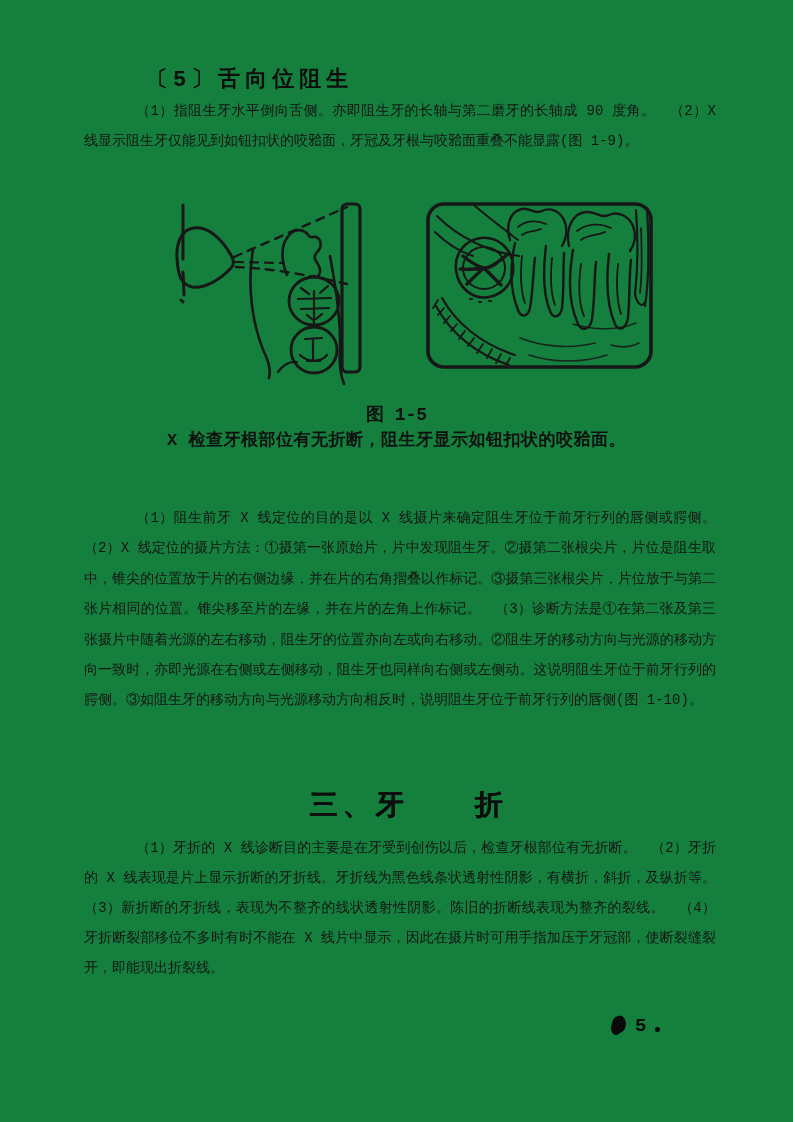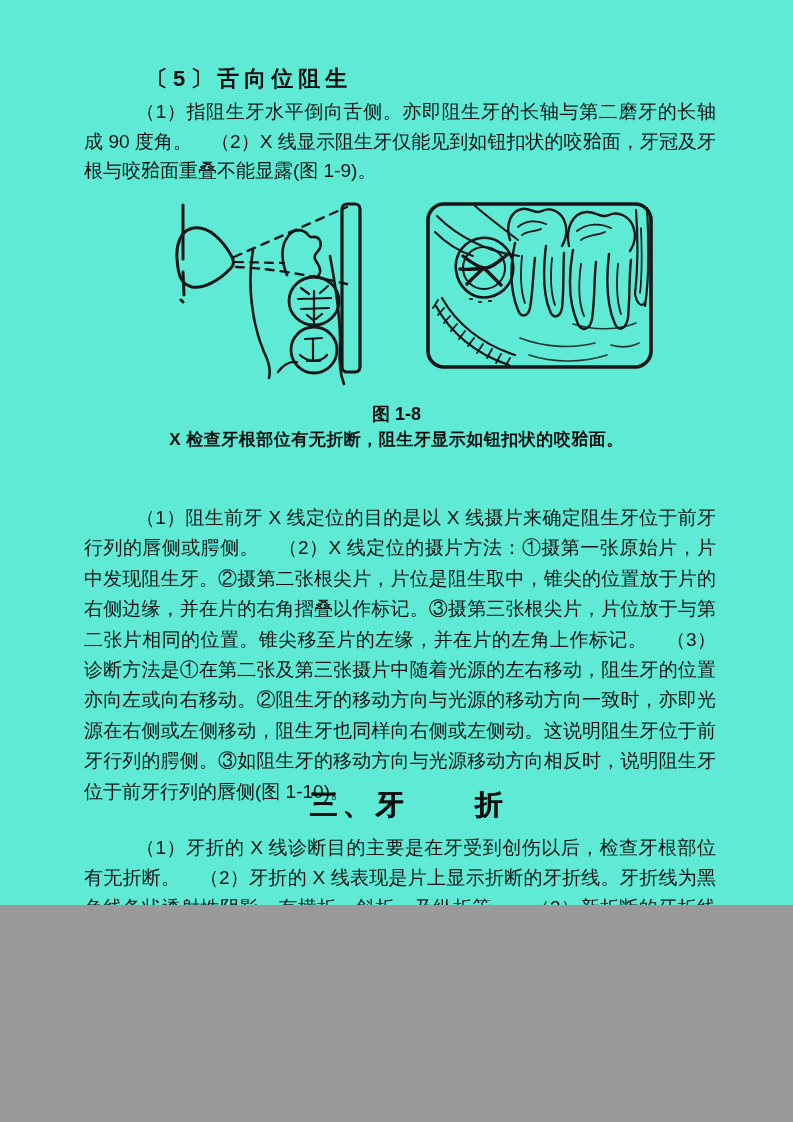--- a/index.html
+++ b/index.html
@@ -1,28 +1,28 @@
 <!DOCTYPE html>
 <html><head>
 <meta charset="utf-8">
 <title>Scanned book page</title>
 <style>
   html,body{margin:0;padding:0;background:#9a9a9a;}
   .page{
     position:relative;
-    width:793px;height:905px;
-    background:#5eead4;
+    width:793px;height:1122px;
+    background:#15803d;
     color:#161616;
-    font-family:Liberation Sans, sans-serif;
+    font-family:Liberation Mono, monospace;
     overflow:hidden;
   }
   .para{
     position:absolute;
     left:84px;width:632px;
-    font-size:19px;
+    font-size:14px;
     text-align:justify;
     word-break:break-all;
     line-break:anywhere;
     text-indent:52px;
     color:#141414;
   }
   #para-1{top:97px;line-height:29.5px;}
   #para-2{top:503px;line-height:30.4px;}
   #para-3{top:833px;line-height:30px;}
   .sub-heading{
@@ -130,21 +130,21 @@
       <path d="M213,12 C215,40 215,70 212,96 M224,10 C226,45 226,82 222,108 M212,96 C214,106 219,110 222,104"></path>
       <path stroke-width="1.7" d="M218,30 C219,55 219,78 217,95"></path>
     </g>
     <g>
       <path stroke-width="2.2" d="M13,108 C27,134 52,156 86,167 M19,100 C33,125 58,146 92,157"></path>
       <path stroke-width="1.8" d="M15,102 L10,110 M21,110 L15,117 M27,118 L21,125 M34,126 L28,133 M42,133 L36,141 M51,140 L45,148 M60,146 L54,155 M69,151 L64,160 M78,156 L73,165 M87,160 L82,169"></path>
     </g>
     <path stroke-width="1.6" opacity="0.85" d="M97,140 C120,149 148,151 172,145 M106,157 C130,165 160,165 184,157 M150,126 C172,133 196,132 213,125 M188,147 C198,150 208,149 216,145"></path>
   </svg>
 
-  <div class="caption-number">图 1-8</div>
+  <div class="caption-number">图 1-5</div>
   <div class="caption-text">X 检查牙根部位有无折断，阻生牙显示如钮扣状的咬𬌗面。</div>
 
 
   <div id="para-2" class="para">（1）阻生前牙 X 线定位的目的是以 X 线摄片来确定阻生牙位于前牙行列的唇侧或腭侧。　（2）X 线定位的摄片方法：①摄第一张原始片，片中发现阻生牙。②摄第二张根尖片，片位是阻生取中，锥尖的位置放于片的右侧边缘，并在片的右角摺叠以作标记。③摄第三张根尖片，片位放于与第二张片相同的位置。锥尖移至片的左缘，并在片的左角上作标记。　（3）诊断方法是①在第二张及第三张摄片中随着光源的左右移动，阻生牙的位置亦向左或向右移动。②阻生牙的移动方向与光源的移动方向一致时，亦即光源在右侧或左侧移动，阻生牙也同样向右侧或左侧动。这说明阻生牙位于前牙行列的腭侧。③如阻生牙的移动方向与光源移动方向相反时，说明阻生牙位于前牙行列的唇侧(图 1-10)。</div>
 
   <div id="heading-3">三、牙　　折</div>
 
   <div id="para-3" class="para">（1）牙折的 X 线诊断目的主要是在牙受到创伤以后，检查牙根部位有无折断。　（2）牙折的 X 线表现是片上显示折断的牙折线。牙折线为黑色线条状透射性阴影，有横折，斜折，及纵折等。　（3）新折断的牙折线，表现为不整齐的线状透射性阴影。陈旧的折断线表现为整齐的裂线。　（4）牙折断裂部移位不多时有时不能在 X 线片中显示，因此在摄片时可用手指加压于牙冠部，使断裂缝裂开，即能现出折裂线。</div>
 
   <div class="footer">

